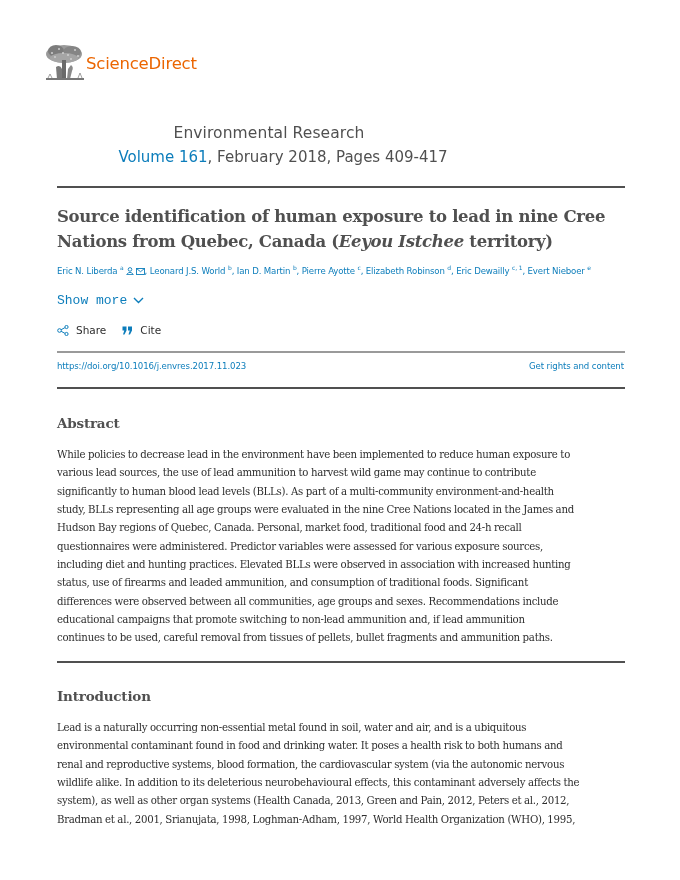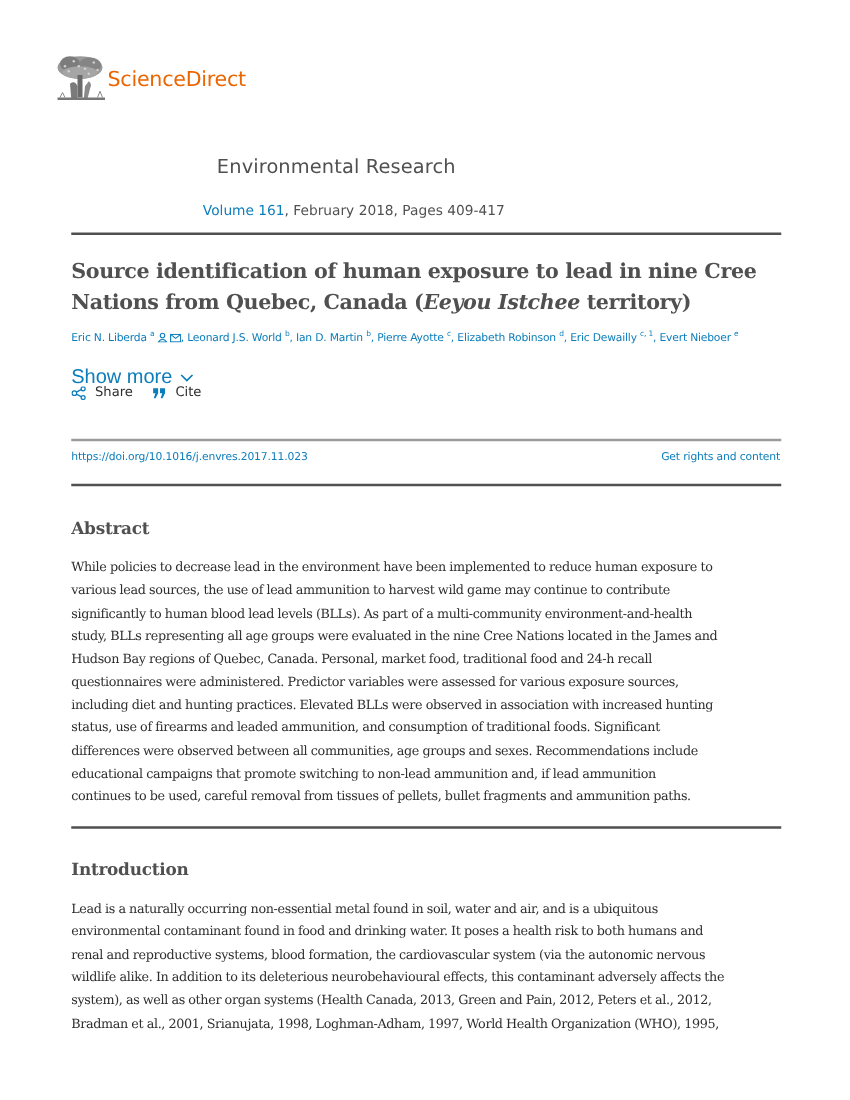--- a/index.html
+++ b/index.html
@@ -5,37 +5,37 @@
   * { box-sizing: border-box; margin: 0; padding: 0; }
   html, body { width: 680px; height: 880px; background: #ffffff; overflow: hidden; }
   body { position: relative; font-family: "Liberation Sans", sans-serif; color: #2e2e2e; }
 
   .header { position: absolute; left: 44px; top: 42px; height: 42px; display: flex; align-items: center; }
   .logo-tree { width: 42px; height: 40px; display: block; }
   .brand { font-family: "DejaVu Sans", sans-serif; font-size: 16.5px; color: #eb6500; letter-spacing: -0.2px; }
 
   .journal { position: absolute; left: 0; width: 538px; top: 124px; text-align: center; }
   .journal-title { font-family: "DejaVu Sans", sans-serif; font-size: 15.5px; color: #505050; letter-spacing: 0.1px; }
-  .journal-meta { margin-top: 20px; font-family: "DejaVu Sans", sans-serif; font-size: 11px; color: #505050; padding-left: 28px; }
+  .journal-meta { margin-top: 6px; font-family: "DejaVu Sans", sans-serif; font-size: 15px; color: #505050; padding-left: 28px; }
   .journal-meta a { color: #0c7dbb; text-decoration: none; }
 
   .rule-dark { position: absolute; left: 57px; width: 568px; height: 2px; background: #505050; }
   .rule-mid  { position: absolute; left: 57px; width: 568px; height: 2px; background: #9a9a9a; }
 
   .title { position: absolute; left: 57px; top: 204px; width: 570px; font-family: "DejaVu Serif", serif; font-size: 16.5px; line-height: 25px; color: #505050; letter-spacing: -0.3px; }
   .title i { font-style: italic; margin-top: 25px; }
 
   .authors { position: absolute; left: 57px; top: 266px; width: 575px; font-family: "DejaVu Sans", sans-serif; font-size: 8.6px; color: #0c7dbb; white-space: nowrap; letter-spacing: -0.15px; }
   .authors sup { font-size: 6px; vertical-align: super; line-height: 0; }
   .authors .ic { display: inline-block; vertical-align: -1px; margin-left: 2px; }
 
-  .show-more { position: absolute; left: 57px; top: 293px; font-family: Liberation Sans, sans-serif; font-size: 16px; color: #0c7dbb; display: flex; align-items: center; cursor: pointer; }
+  .show-more { position: absolute; left: 57px; top: 293px; font-family: Liberation Mono, monospace; font-size: 13px; color: #0c7dbb; display: flex; align-items: center; cursor: pointer; }
   .show-more svg { margin-left: 6px; }
 
-  .actions { position: absolute; left: 57px; top: 308px; display: flex; font-family: "DejaVu Sans", sans-serif; font-size: 10.5px; color: #2e2e2e; }
+  .actions { position: absolute; left: 57px; top: 324px; display: flex; font-family: "DejaVu Sans", sans-serif; font-size: 10.5px; color: #2e2e2e; }
   .action { display: flex; align-items: center; cursor: pointer; }
   .action svg { margin-right: 7px; }
   .action + .action { margin-left: 16px; }
 
   .doi { position: absolute; left: 57px; top: 361px; font-family: "DejaVu Sans", sans-serif; font-size: 8.6px; color: #0c7dbb; text-decoration: none; letter-spacing: -0.1px; }
   .rights { position: absolute; right: 56px; top: 361px; font-family: "DejaVu Sans", sans-serif; font-size: 8.6px; color: #0c7dbb; text-decoration: none; letter-spacing: -0.1px; }
 
   .section-title { position: absolute; left: 57px; font-family: "DejaVu Serif", serif; font-size: 13.5px; font-weight: bold; color: #505050; letter-spacing: -0.2px; }
   .para { position: absolute; left: 57px; width: 572px; font-family: "DejaVu Serif", serif; font-size: 10.2px; line-height: 18.35px; color: #2e2e2e; letter-spacing: -0.28px; word-spacing: -0.2px; }
 </style>

